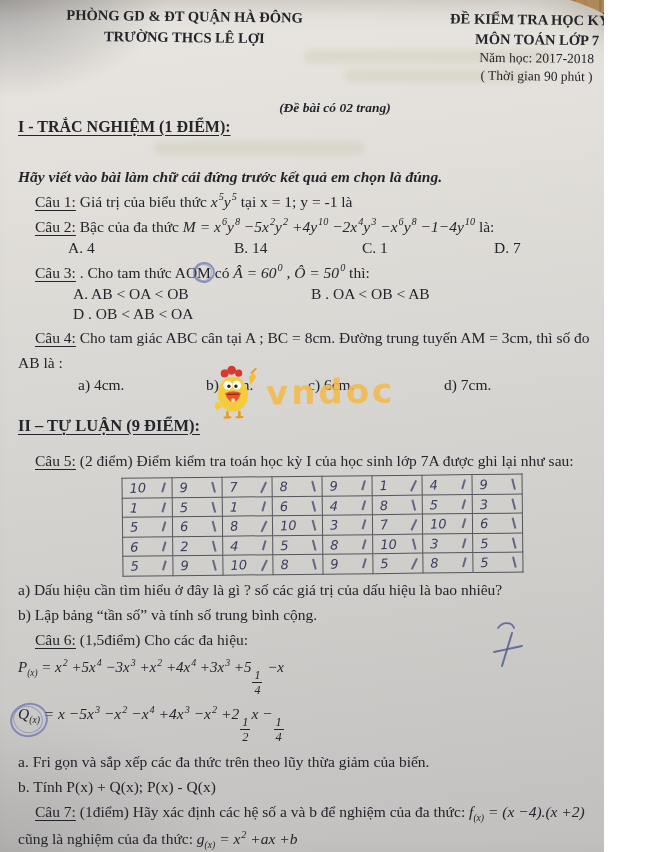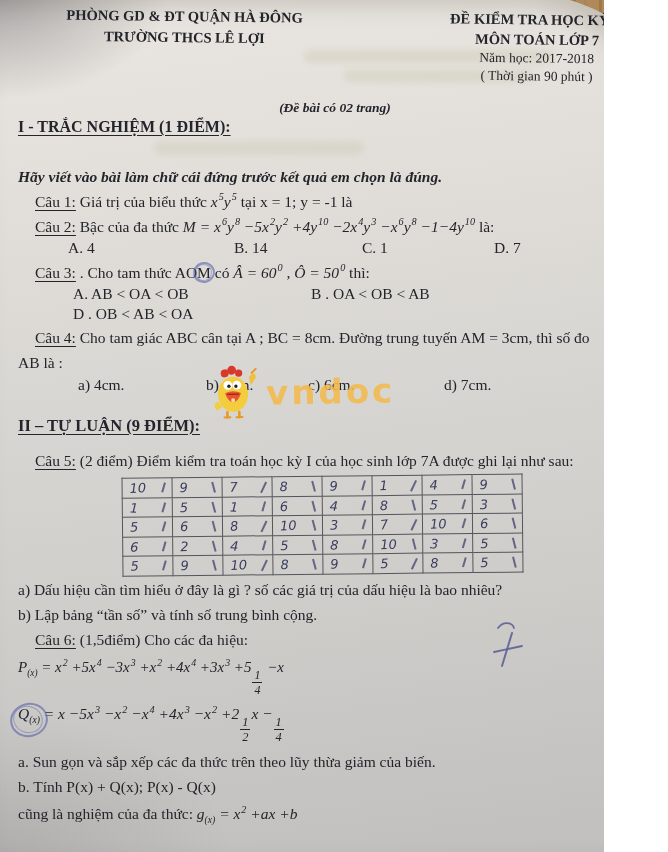--- a/index.html
+++ b/index.html
@@ -203,23 +203,26 @@
         <span class="q-ellipse"></span>
         <span class="q-ellipse2"></span>
         <span>Q<sub>(x)</sub> = x −5x<sup>3</sup> −x<sup>2</sup> −x<sup>4</sup> +4x<sup>3</sup> −x<sup>2</sup> +2<span class="frac">
               <span class="fn">1</span>
               <span class="fd">2</span>
             </span>x −<span class="frac">
               <span class="fn">1</span>
               <span class="fd">4</span>
             </span></span>
       </p>
-      <p class="plain" style="margin-top:9px;">a. Sun gọn và sắp xếp các đa thức trên theo lũy thừa giảm của biến.</p>
+      <p class="plain" style="margin-top:9px;">a. Fri gọn và sắp xếp các đa thức trên theo lũy thừa giảm của biến.</p>
       <p class="plain">b. Tính P(x) + Q(x); P(x) - Q(x)</p>
 
+      <p class="q">
+        <span class="qlabel">Câu 7:</span><span> (1điểm) Hãy xác định các hệ số a và b để nghiệm của đa thức:  </span><span class="math">f<sub>(x)</sub> = (x −4).(x +2)</span>
+      </p>
       <p class="plain" style="margin-top:9px;">
         <span>cũng là nghiệm của đa thức:  </span><span class="math">g<sub>(x)</sub> = x<sup>2</sup> +ax +b</span>
       </p>
 
     </div>
 
     <div class="wm">
       <svg width="46" height="54" viewBox="0 0 46 54">
         <circle cx="13" cy="8" r="4" fill="#d9392a"></circle>
         <circle cx="20" cy="5" r="4.4" fill="#d9392a"></circle>

